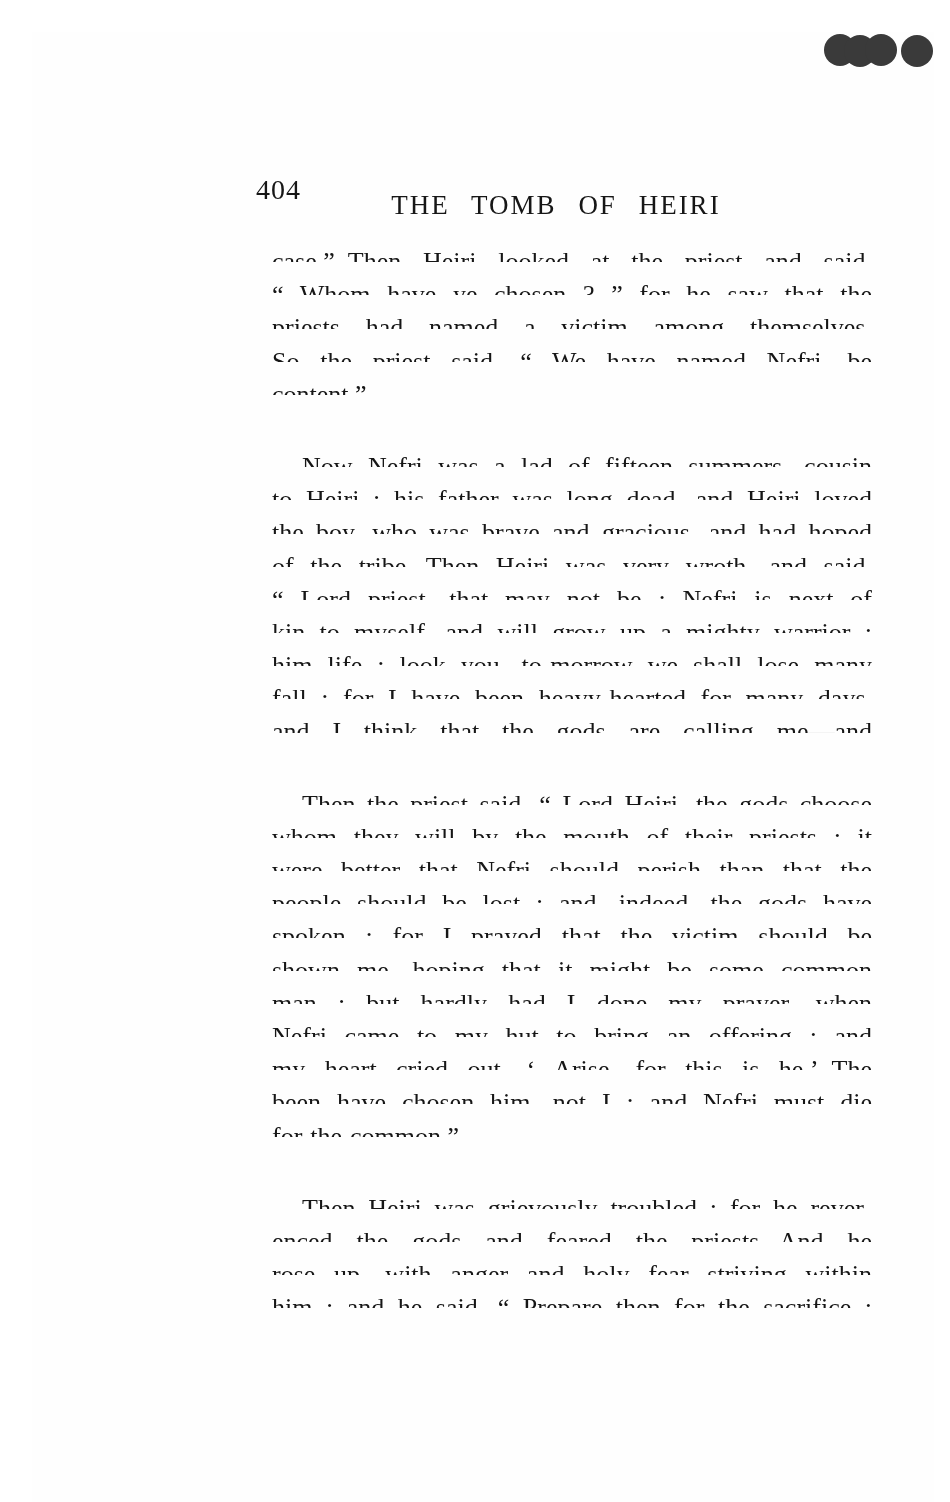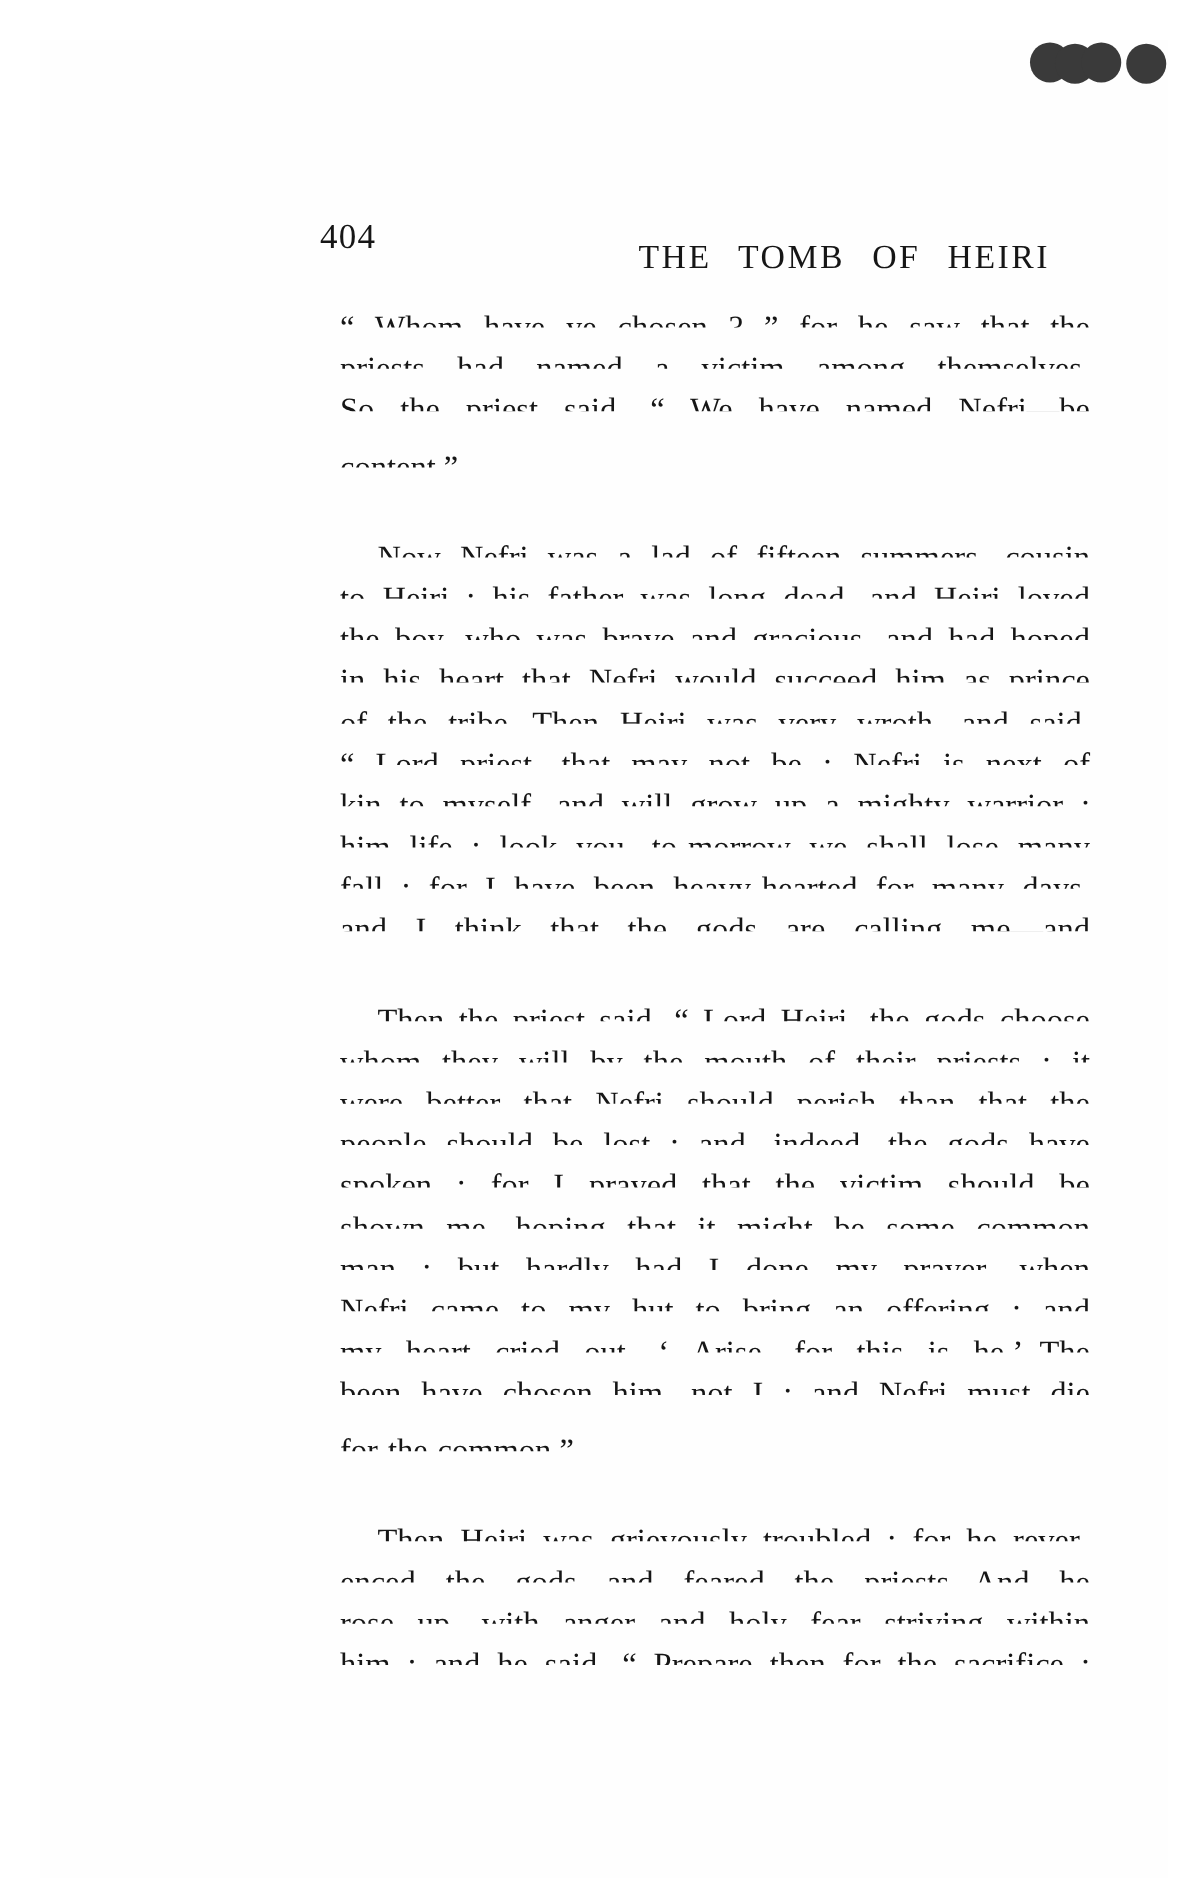--- a/index.html
+++ b/index.html
@@ -43,21 +43,21 @@
 
   .page-number {
     position: absolute;
     left: 0;
     top: 0;
     font-size: 28px;
     letter-spacing: 1px;
   }
 
   .running-title {
-    text-align: right;
+    text-align: center;
     font-size: 27px;
     letter-spacing: 2px;
     word-spacing: 13px;
   }
 
   .body-text {
     width: 664px;
   }
 
   .line {
@@ -71,21 +71,20 @@
     white-space: normal;
   }
 
   .line.indent {
     text-indent: 30px;
     margin-top: 39px;
   }
 
   .line.no-just {
     text-align-last: left;
-    margin-top: 12px;
   }
 </style>
 </head>
 <body>
 
 <div class="page">
 
   <span class="speck s1"></span>
   <span class="speck s2"></span>
   <span class="speck s3"></span>
@@ -93,28 +92,28 @@
 
   <div class="text-block">
 
     <div class="page-header">
       <span class="page-number">404</span>
       <div class="running-title">THE TOMB OF HEIRI</div>
     </div>
 
     <div class="body-text">
 
+    <div class="line">case.” Then Heiri looked at the priest and said,</div>
         <div class="line">“ Whom have ye chosen ? ” for he saw that the</div>
         <div class="line">priests had named a victim among themselves.</div>
         <div class="line">So the priest said, “ We have named Nefri—be</div>
         <div class="line no-just">content.”</div>
         <div class="line indent">Now Nefri was a lad of fifteen summers, cousin</div>
         <div class="line">to Heiri ; his father was long dead, and Heiri loved</div>
         <div class="line">the boy, who was brave and gracious, and had hoped</div>
-        <div class="line">in his heart that Nefri would succeed him as prince</div>
         <div class="line">of the tribe. Then Heiri was very wroth, and said,</div>
         <div class="line">“ Lord priest, that may not be ; Nefri is next of</div>
         <div class="line">kin to myself, and will grow up a mighty warrior ;</div>
         <div class="line">him life ; look you, to-morrow we shall lose many</div>
         <div class="line">fall ; for I have been heavy-hearted for many days,</div>
         <div class="line">and I think that the gods are calling me—and</div>
         <div class="line indent">Then the priest said, “ Lord Heiri, the gods choose</div>
         <div class="line">whom they will by the mouth of their priests ; it</div>
         <div class="line">were better that Nefri should perish than that the</div>
         <div class="line">people should be lost ; and, indeed, the gods have</div>

